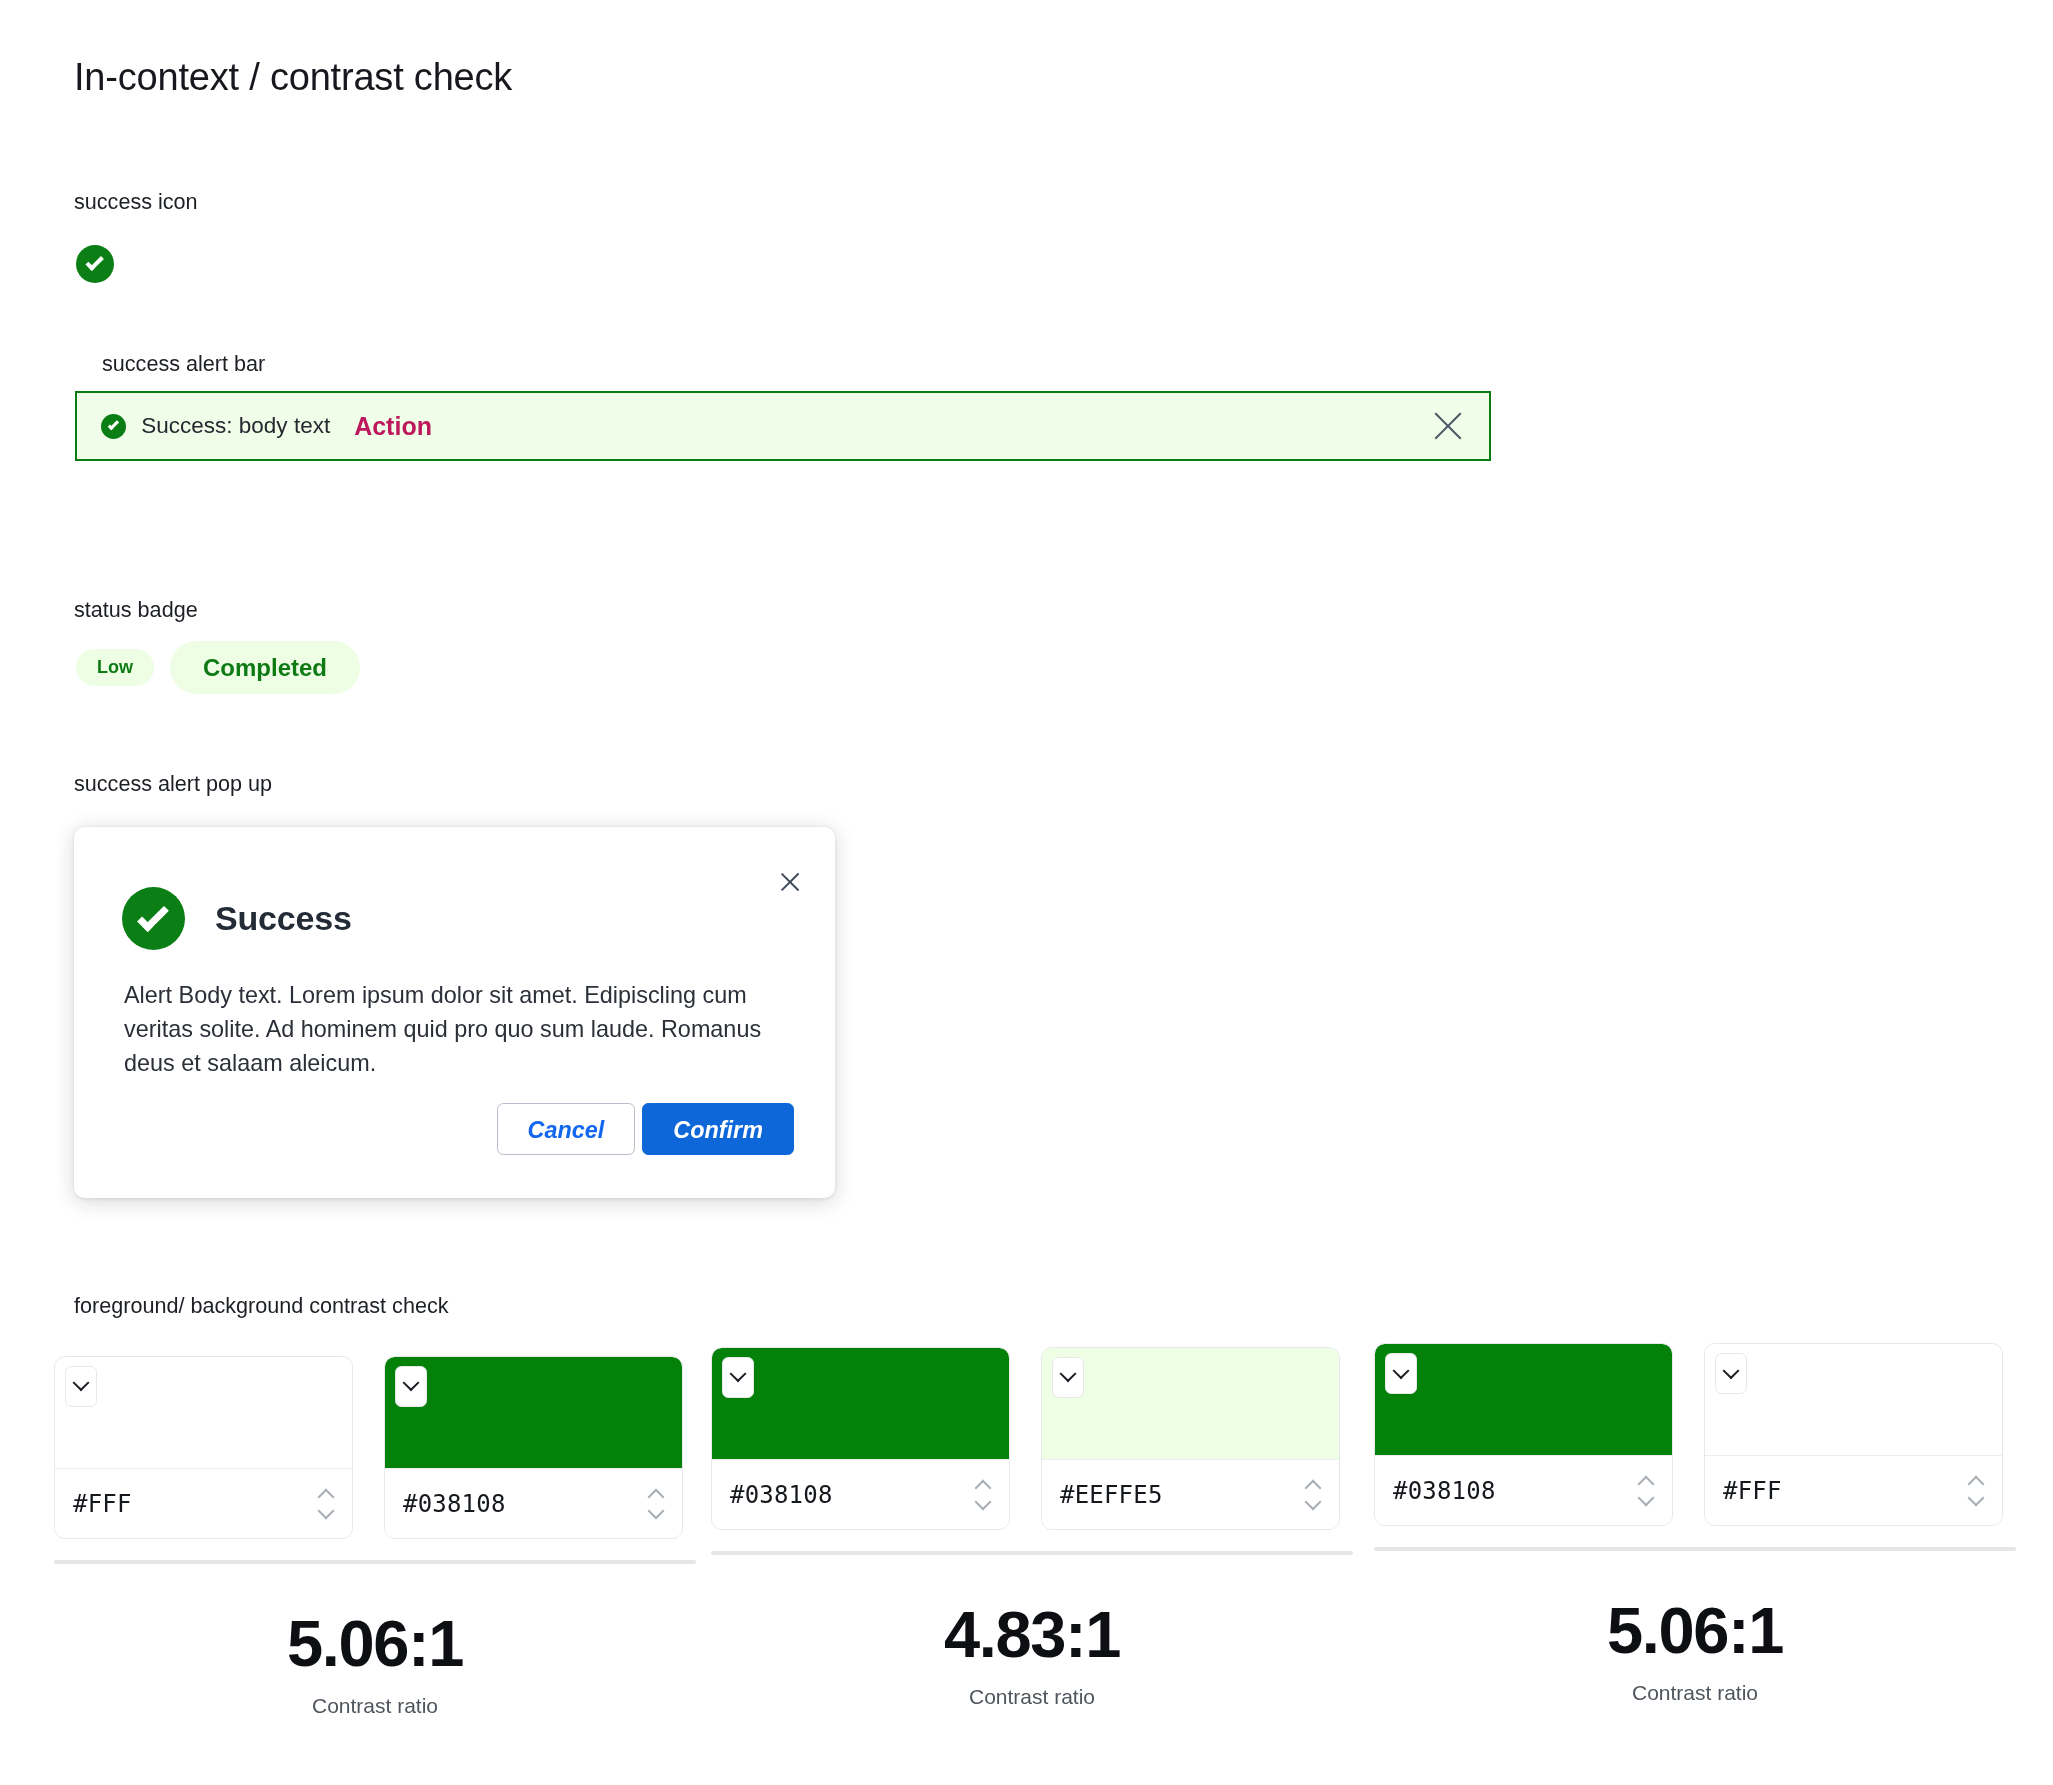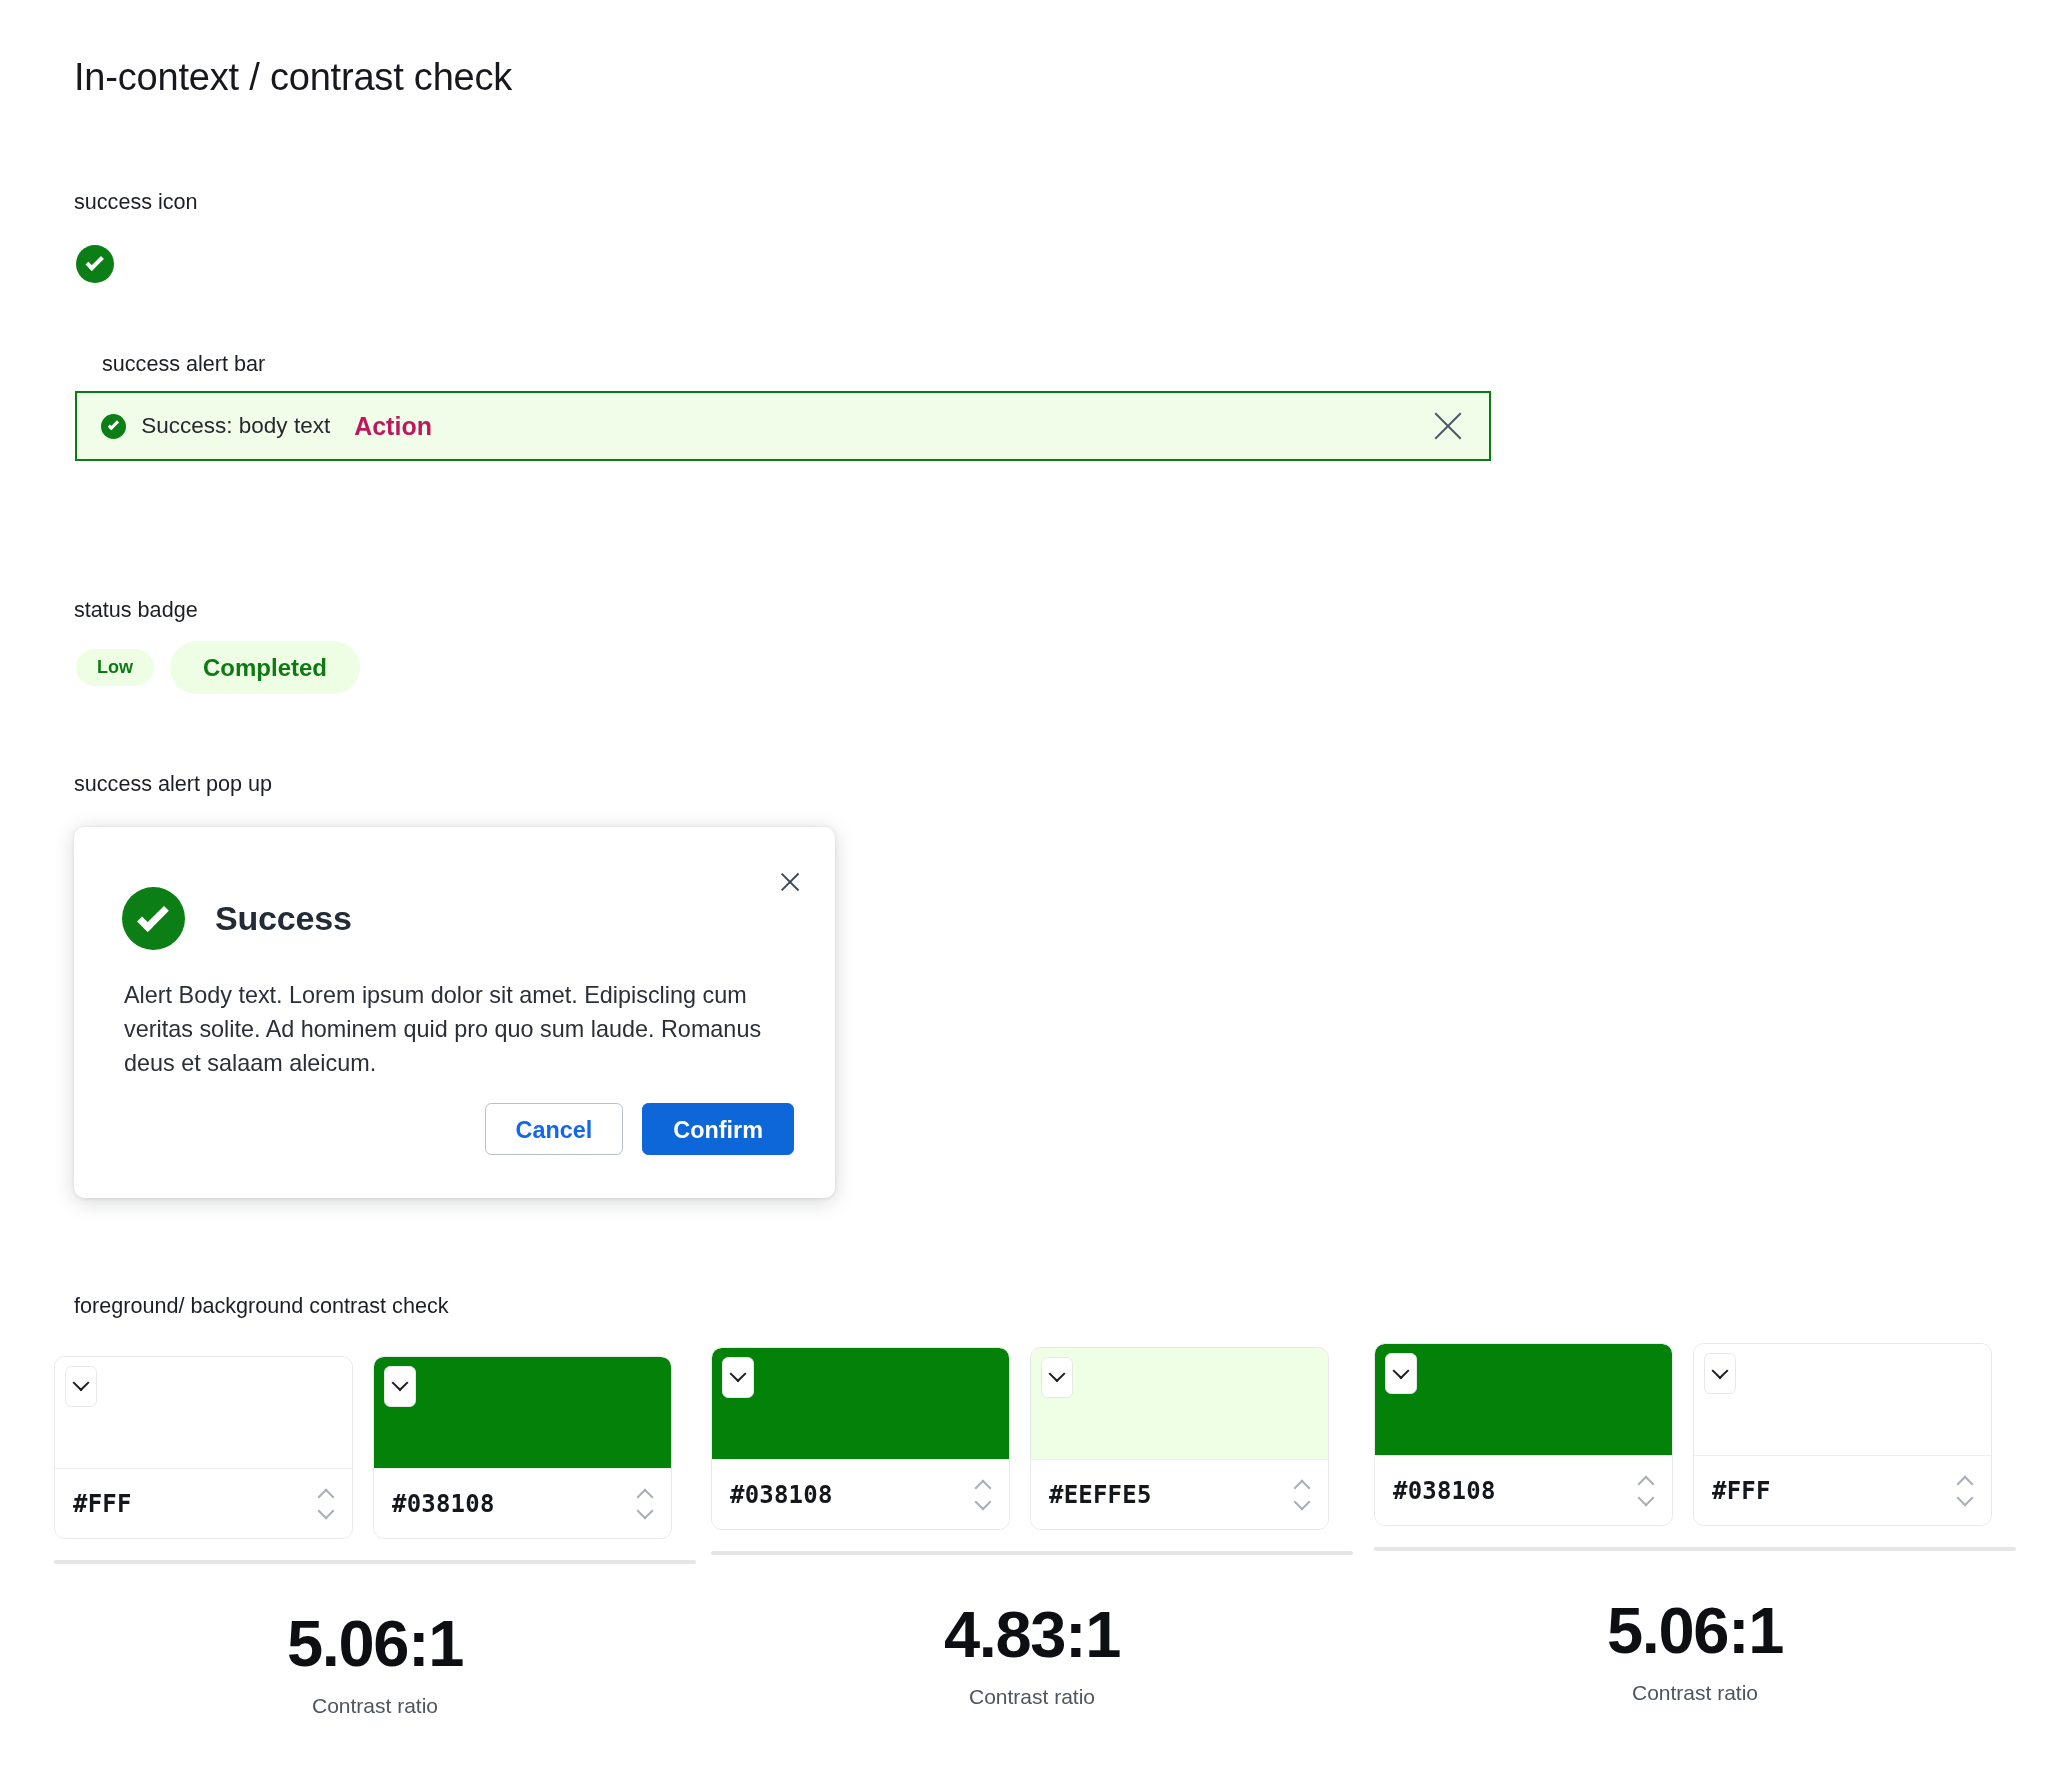--- a/index.html
+++ b/index.html
@@ -213,21 +213,22 @@
     width: 662px;
     font-size: 23.4px;
     line-height: 1.45;
     color: #2b3038;
   }
   .dialog .dlg-actions {
     position: absolute;
     right: 41px;
     bottom: 43px;
     display: flex;
-    gap: 19px;
+    gap: 7px;
+    font-style: italic;
   }
   .btn {
     border-radius: 6.3px;
     font-size: 23.4px;
     font-weight: 700;
     padding: 0 30px;
     height: 52px;
     line-height: 52px;
     box-sizing: border-box;
     cursor: pointer;
@@ -251,22 +252,21 @@
     left: 0;
     top: 1356px;
     width: 2054px;
   }
   .cc-group {
     position: absolute;
     top: 0;
   }
   .cc-cards {
     display: flex;
-    gap: 20px;
-    font-weight: bold;
+    gap: 31px;
   }
   .cc-card {
     width: 299px;
     height: 183px;
     border-radius: 10.8px;
     border: 1.8px solid #e6e8ea;
     box-sizing: border-box;
     position: relative;
     overflow: hidden;
     background: #ffffff;

